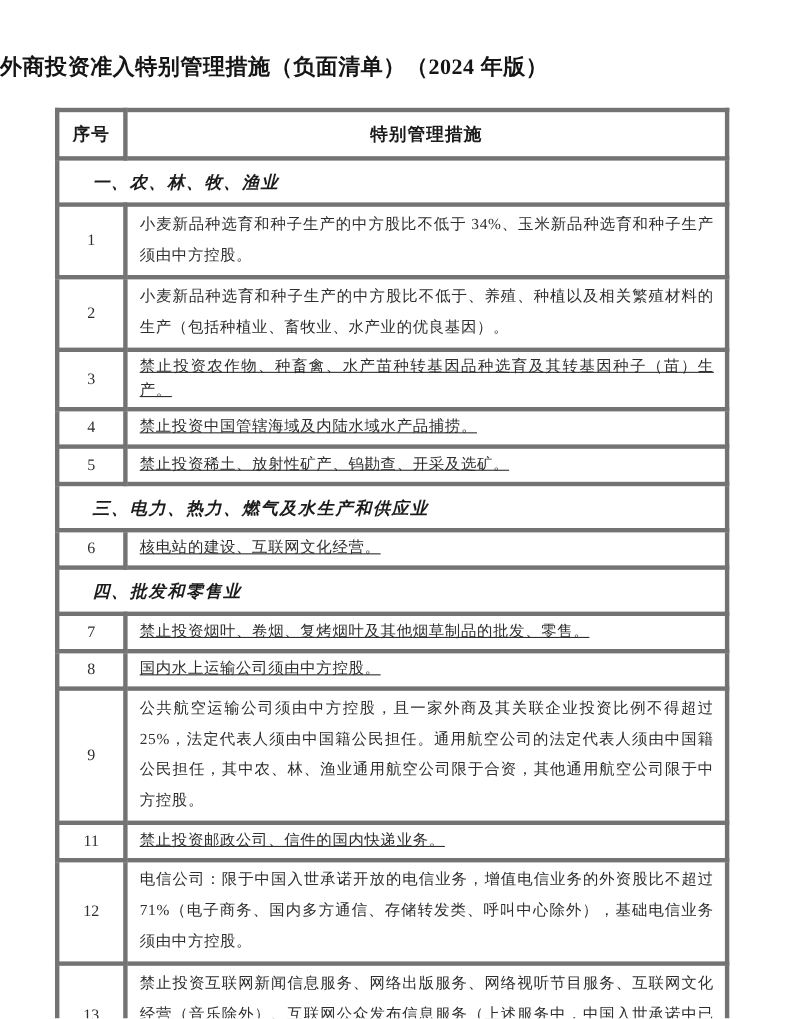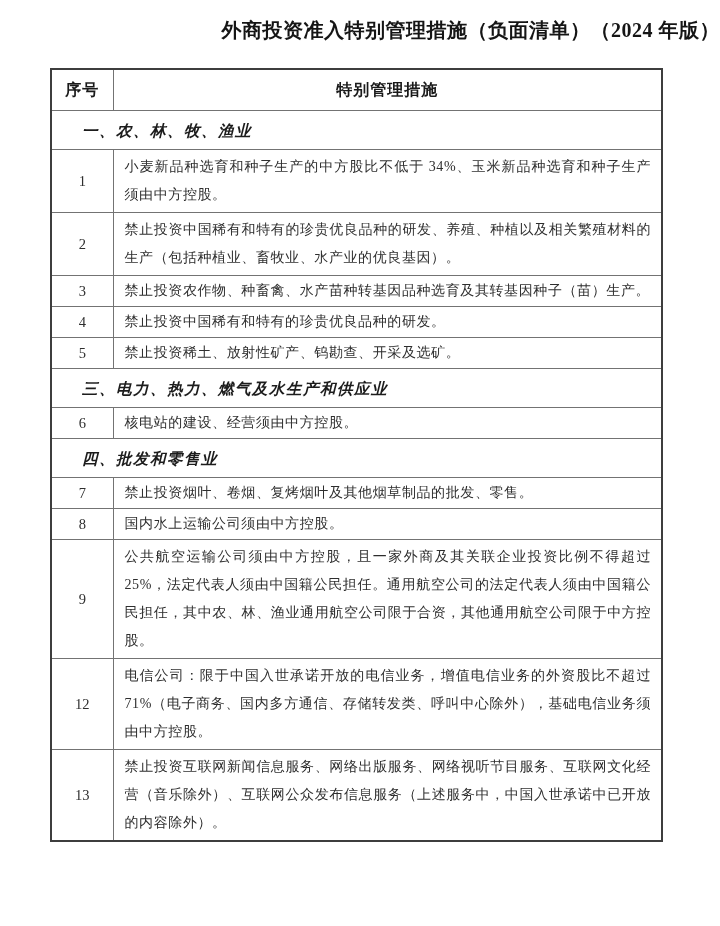--- a/index.html
+++ b/index.html
@@ -10,37 +10,38 @@
   .page {
     position: relative;
     width: 720px;
     height: 926px;
     background: #ffffff;
     overflow: hidden;
     font-family: "Liberation Serif", "DejaVu Serif", serif;
   }
   .doc-title {
     padding-top: 17px;
-    text-align: right;
+    text-align: left;
     font-size: 20px;
     font-weight: bold;
     color: #151515;
     letter-spacing: 0.5px;
     font-family: "Liberation Serif", "DejaVu Serif", serif;
+    margin-top: 30px;
   }
   .nl-table {
     margin: 24px auto 0 50px;
     width: 613px;
     border-collapse: collapse;
     table-layout: fixed;
     border: 2px solid #3d3d3d;
   }
   .nl-table col.num-col { width: 62px; }
   .nl-table th, .nl-table td {
-    border: 1px solid #737373;
+    border: 4px solid #737373;
     vertical-align: middle;
   }
   .nl-table th {
     height: 38px;
     font-size: 16px;
     font-weight: bold;
     color: #1a1a1a;
     text-align: center;
     letter-spacing: 1px;
     background: #ffffff;
@@ -65,20 +66,21 @@
     color: #2e2e2e;
     line-height: 28px;
     letter-spacing: 0.6px;
     text-align: justify;
     text-justify: inter-character;
     min-height: 24px;
   }
   tr.item-row.single td.text-cell {
     height: 24px;
     line-height: 22px;
+    text-decoration: underline;
   }
 </style>
 </head>
 <body>
 
 <div class="page">
 
   <div class="doc-title">外商投资准入特别管理措施（负面清单）（2024 年版）</div>
 
   <table class="nl-table">
@@ -97,46 +99,46 @@
     <td colspan="2">一、农、林、牧、渔业</td>
   </tr>
 
   <tr class="item-row">
     <td class="num-cell">1</td>
     <td class="text-cell">小麦新品种选育和种子生产的中方股比不低于 34%、玉米新品种选育和种子生产须由中方控股。</td>
   </tr>
 
   <tr class="item-row">
     <td class="num-cell">2</td>
-    <td class="text-cell">禁止投资中国稀有和特有的珍贵优良品种的研发、养殖、种植以及相关繁殖材料的生产（包括种植业、畜牧业、水产业的优良基因）。</td>
+    <td class="text-cell">小麦新品种选育和种子生产的中方股比不低于、养殖、种植以及相关繁殖材料的生产（包括种植业、畜牧业、水产业的优良基因）。</td>
   </tr>
 
   <tr class="item-row single">
     <td class="num-cell">3</td>
     <td class="text-cell">禁止投资农作物、种畜禽、水产苗种转基因品种选育及其转基因种子（苗）生产。</td>
   </tr>
 
   <tr class="item-row single">
     <td class="num-cell">4</td>
-    <td class="text-cell">禁止投资中国稀有和特有的珍贵优良品种的研发。</td>
+    <td class="text-cell">禁止投资中国管辖海域及内陆水域水产品捕捞。</td>
   </tr>
 
 
   <tr class="item-row single">
     <td class="num-cell">5</td>
     <td class="text-cell">禁止投资稀土、放射性矿产、钨勘查、开采及选矿。</td>
   </tr>
 
   <tr class="section-row">
     <td colspan="2">三、电力、热力、燃气及水生产和供应业</td>
   </tr>
 
   <tr class="item-row single">
     <td class="num-cell">6</td>
-    <td class="text-cell">核电站的建设、经营须由中方控股。</td>
+    <td class="text-cell">核电站的建设、互联网文化经营。</td>
   </tr>
 
   <tr class="section-row">
     <td colspan="2">四、批发和零售业</td>
   </tr>
 
   <tr class="item-row single">
     <td class="num-cell">7</td>
     <td class="text-cell">禁止投资烟叶、卷烟、复烤烟叶及其他烟草制品的批发、零售。</td>
   </tr>
@@ -146,20 +148,24 @@
     <td class="num-cell">8</td>
     <td class="text-cell">国内水上运输公司须由中方控股。</td>
   </tr>
 
   <tr class="item-row">
     <td class="num-cell">9</td>
     <td class="text-cell">公共航空运输公司须由中方控股，且一家外商及其关联企业投资比例不得超过 25%，法定代表人须由中国籍公民担任。通用航空公司的法定代表人须由中国籍公民担任，其中农、林、渔业通用航空公司限于合资，其他通用航空公司限于中方控股。</td>
   </tr>
 
 
+  <tr class="item-row single">
+    <td class="num-cell">11</td>
+    <td class="text-cell">禁止投资邮政公司、信件的国内快递业务。</td>
+  </tr>
 
 
   <tr class="item-row">
     <td class="num-cell">12</td>
     <td class="text-cell">电信公司：限于中国入世承诺开放的电信业务，增值电信业务的外资股比不超过 71%（电子商务、国内多方通信、存储转发类、呼叫中心除外），基础电信业务须由中方控股。</td>
   </tr>
 
   <tr class="item-row">
     <td class="num-cell">13</td>
     <td class="text-cell">禁止投资互联网新闻信息服务、网络出版服务、网络视听节目服务、互联网文化经营（音乐除外）、互联网公众发布信息服务（上述服务中，中国入世承诺中已开放的内容除外）。</td>

